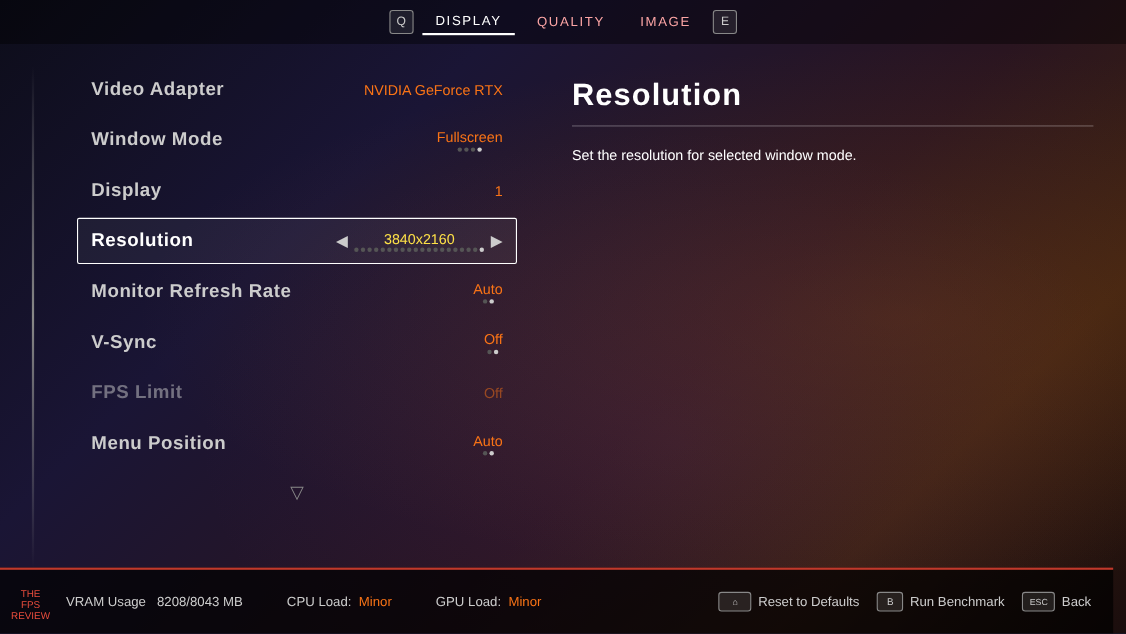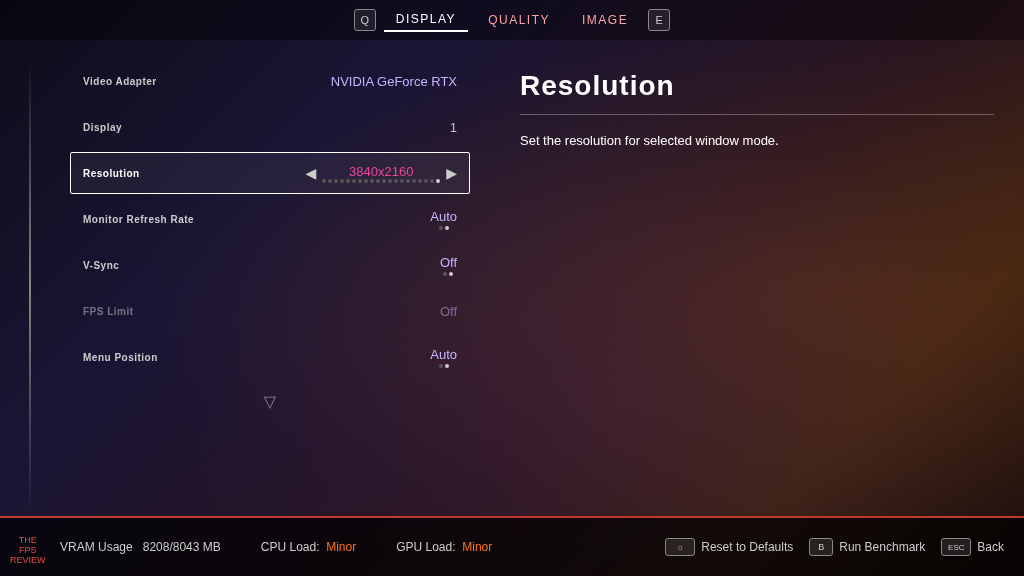--- a/index.html
+++ b/index.html
@@ -121,43 +121,43 @@
     .setting-row.highlighted {
       border-color: #fff;
       background: rgba(255,255,255,0.05);
     }
 
     .setting-row.dimmed {
       opacity: 0.5;
     }
 
     .setting-label {
-      font-size: 10px;
+      font-size: 17px;
       color: #ccc;
       font-weight: bold;
       letter-spacing: 0.5px;
     }
 
     .setting-row.highlighted .setting-label {
       color: #fff;
     }
 
     .setting-value-container {
       display: flex;
       flex-direction: column;
       align-items: center;
     }
 
     .setting-value {
       font-size: 13px;
-      color: #c4b5fd;
+      color: #f97316;
     }
 
     .setting-row.highlighted .setting-value {
-      color: #ec4899;
+      color: #fde047;
     }
 
     .dots-container {
       display: flex;
       gap: 2px;
       margin-top: 2px;
     }
 
     .dot {
       width: 4px;
@@ -234,21 +234,21 @@
       font-size: 13px;
       color: #ffffff;
       line-height: 1.6;
     }
 
     
     .bottom-bar {
       position: absolute;
       bottom: 0;
       left: 0;
-      right: 0;
+      right: 12px;
       height: 60px;
       background: rgba(0,0,0,0.7);
       display: flex;
       align-items: center;
       z-index: 10;
       border-top: 2px solid #c0392b;
     }
 
     .bottom-stats {
       flex: 1;
@@ -336,20 +336,32 @@
 
   <div class="settings-panel">
 
     <div class="setting-row">
       <span class="setting-label">Video Adapter</span>
       <div class="setting-value-container">
         <span class="setting-value">NVIDIA GeForce RTX</span>
       </div>
     </div>
 
+    <div class="setting-row">
+      <span class="setting-label">Window Mode</span>
+      <div class="setting-value-container">
+        <span class="setting-value">Fullscreen</span>
+        <div class="dots-container">
+          <div class="dot"></div>
+          <div class="dot"></div>
+          <div class="dot"></div>
+          <div class="dot active"></div>
+        </div>
+      </div>
+    </div>
 
     <div class="setting-row">
       <span class="setting-label">Display</span>
       <div class="setting-value-container">
         <span class="setting-value">1</span>
       </div>
     </div>
 
     <div class="setting-row highlighted">
       <span class="setting-label">Resolution</span>

